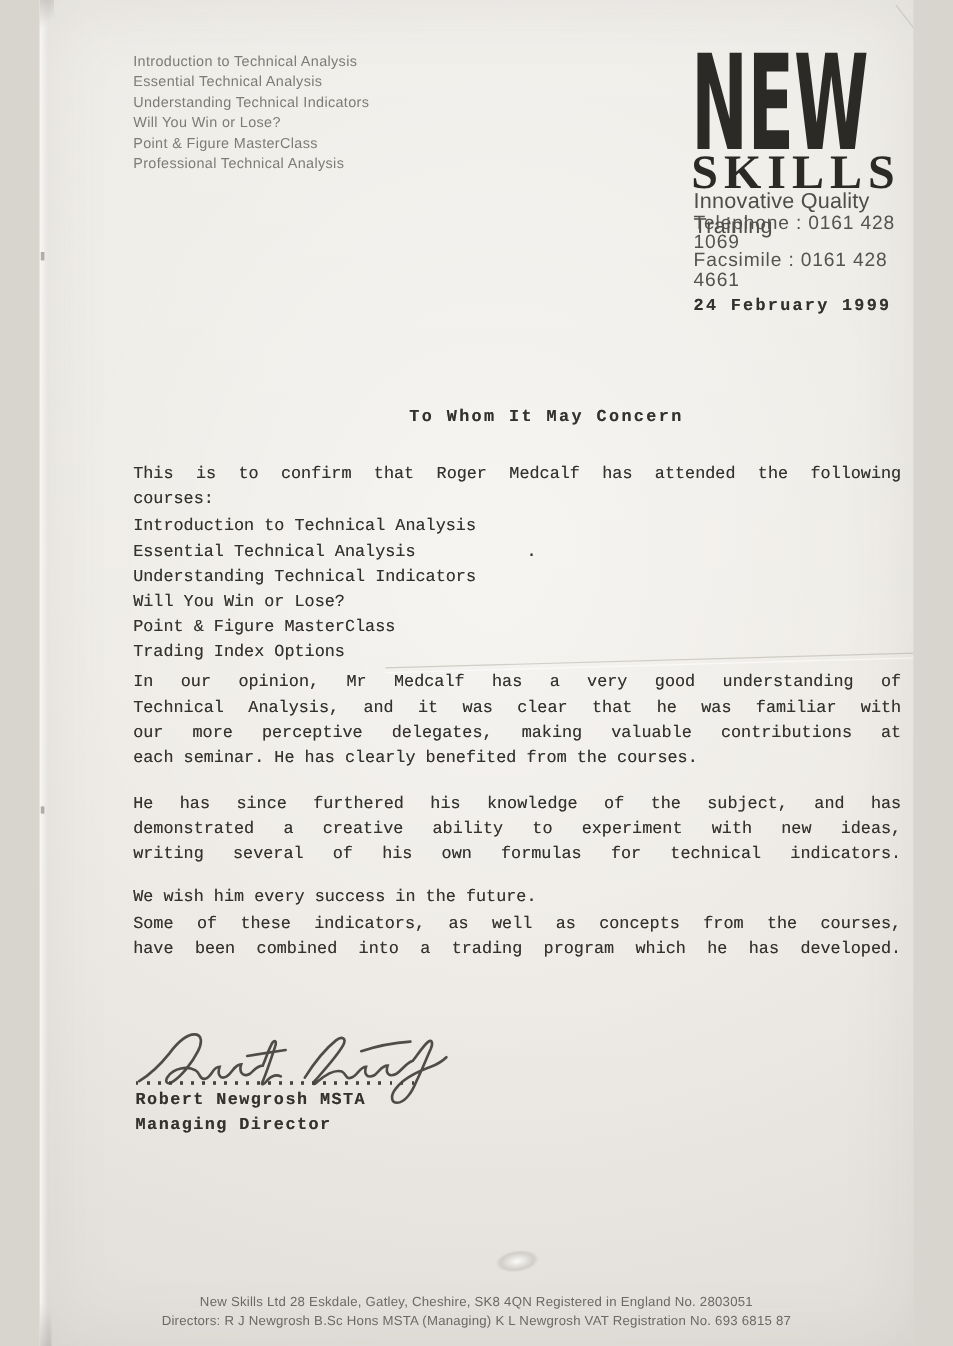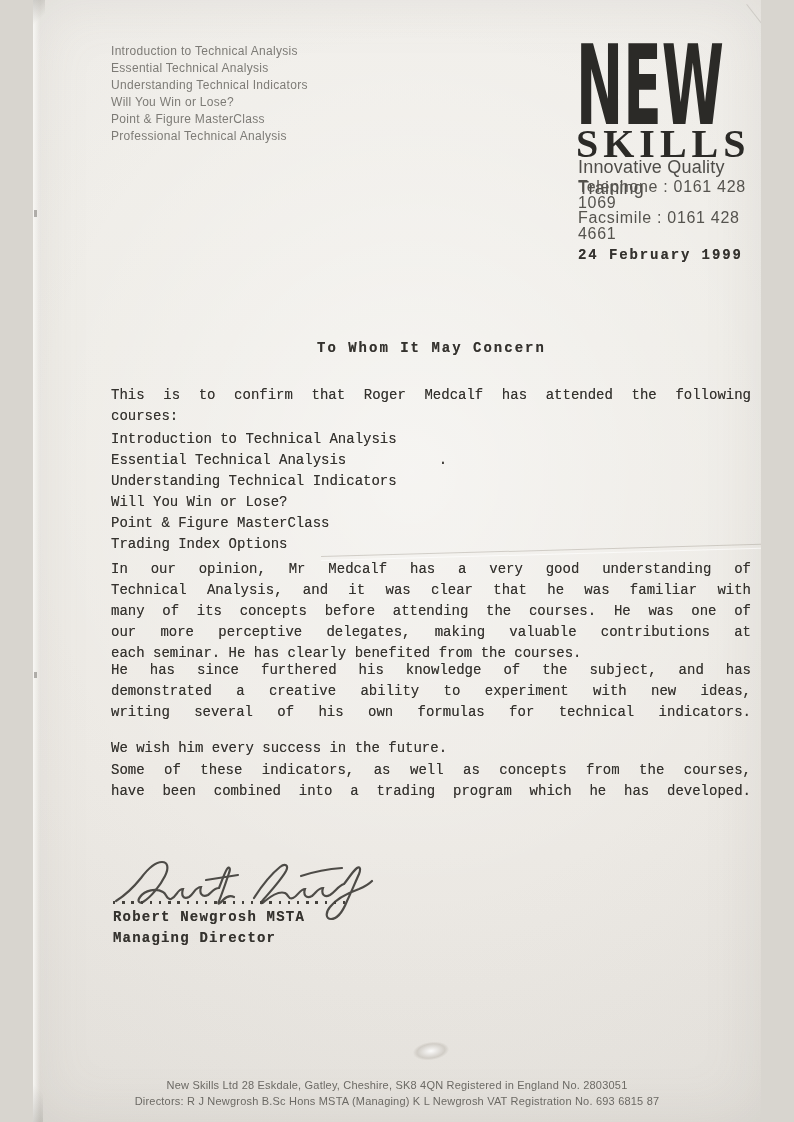--- a/index.html
+++ b/index.html
@@ -50,21 +50,21 @@
   .logo-tagline{position:absolute;left:2px;top:115px;
     font-size:18px;color:#4f4d49;letter-spacing:0.2px;}
   .lh-contact{position:absolute;left:545px;top:179px;
     font-size:16px;line-height:15.5px;color:#55534e;letter-spacing:0.7px;}
 
   
   .tw{font-family:"Liberation Mono","DejaVu Sans Mono",monospace;
       color:#34322e;font-size:14px;line-height:21px;
       text-shadow:0 0 0.5px rgba(45,42,38,0.55);}
   .date{position:absolute;left:545px;top:245px;font-weight:bold;letter-spacing:1.9px;}
-  .salutation{position:absolute;left:284px;top:338px;font-weight:bold;letter-spacing:2px;}
+  .salutation{position:absolute;left:308px;top:338px;font-weight:bold;letter-spacing:2px;}
   .block{position:absolute;left:78px;width:640px;}
   .b-intro{top:385px;}
   .b-courses{top:429px;}
   .b-para1{top:559px;}
   .b-para2{top:660px;}
   .b-para3{top:760px;}
   .b-closing{top:738px;}
   .jline{text-align:justify;text-align-last:justify;}
   .lline{text-align:left;}
   .preline{white-space:pre;}
@@ -128,21 +128,20 @@
     <div class="preline">Essential Technical Analysis           .</div>
     <div class="preline">Understanding Technical Indicators</div>
     <div class="preline">Will You Win or Lose?</div>
     <div class="preline">Point &amp; Figure MasterClass</div>
     <div class="preline">Trading Index Options</div>
   </div>
 
   <div class="tw block b-para1">
     <div class="jline">In our opinion, Mr Medcalf has a very good understanding of</div>
     <div class="jline">Technical Analysis, and it was clear that he was familiar with</div>
-    <div class="jline">many of its concepts before attending the courses.  He was one of</div>
     <div class="jline">our more perceptive delegates, making valuable contributions at</div>
     <div class="lline">each seminar. He has clearly benefited from the courses.</div>
   </div>
 
   <div class="tw block b-para2">
     <div class="jline">He has since furthered his knowledge of the subject, and has</div>
     <div class="jline">demonstrated a creative ability to experiment with new ideas,</div>
     <div class="jline">writing several of his own formulas for technical indicators.</div>
   </div>
 

